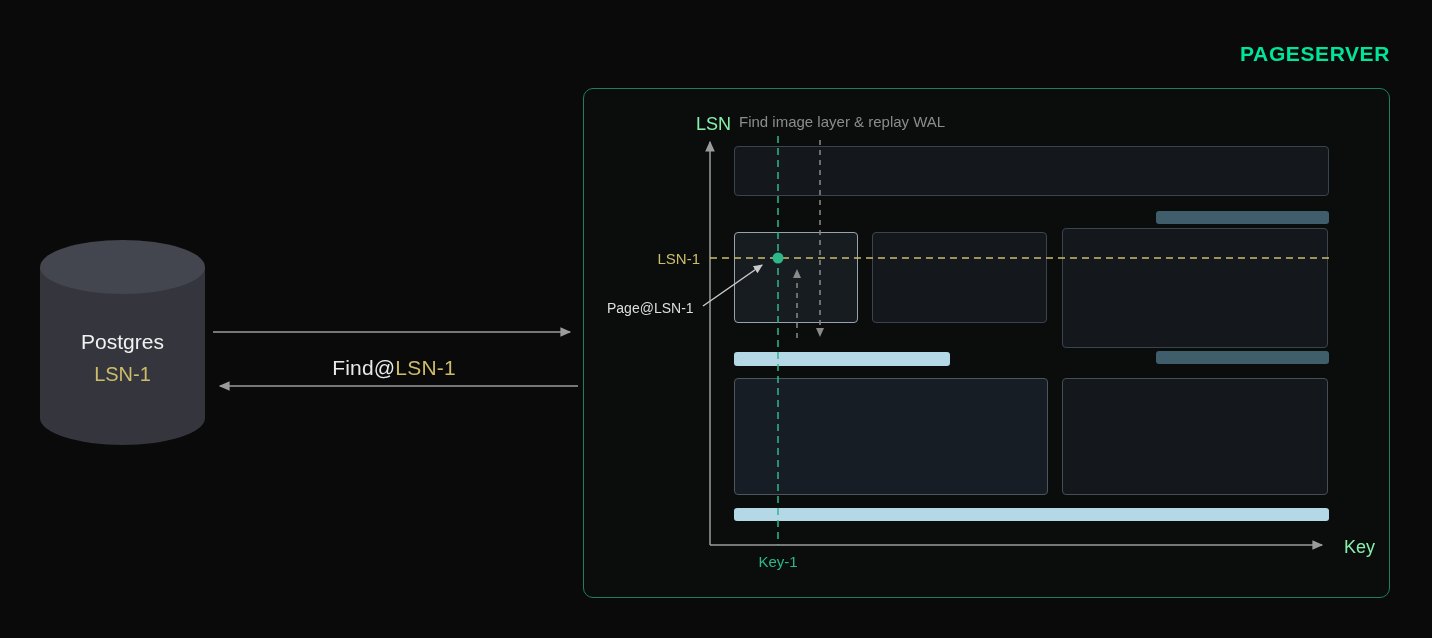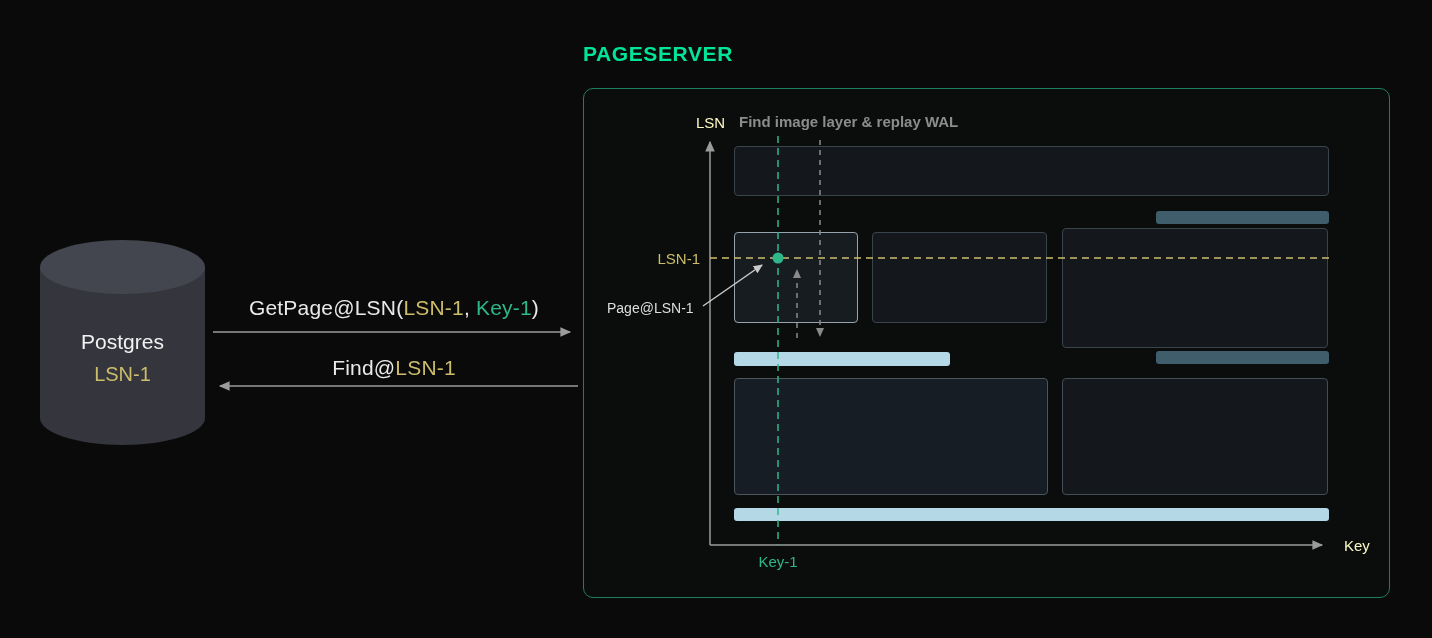--- a/index.html
+++ b/index.html
@@ -18,21 +18,21 @@
   .db-lsn  { font-size:20px; color:#cdbd6b; margin-top:9px; }
 
   
   .msg { width:368px; left:210px; text-align:center; font-size:21px; color:#e9e9e9; letter-spacing:0.2px; }
   .req  { top:296px; }
   .resp { top:356px; }
   .seg-yellow { color:#cdbd6b; }
   .seg-green  { color:#2eb88a; }
 
   
-  .ps-title { left:583px; top:42px; width:807px; text-align:left; color:#00e599;
+  .ps-title { left:583px; top:42px; width:807px; text-align:right; color:#00e599;
               font-size:21px; font-weight:bold; letter-spacing:0.6px; }
   .ps-box { left:583px; top:88px; width:807px; height:510px; border:1px solid #1e7f5c;
             border-radius:10px; background:rgba(20,70,52,0.05); }
 
   
   .layer { background:#14181c; border:1px solid #3a444c; border-radius:4px; }
   .top-delta { left:734px; top:146px; width:595px; height:50px; }
   .mid1 { left:734px; top:232px; width:124px; height:91px; }
   .highlight { border-color:#97a3ad; background:#171c21; }
   .mid2 { left:872px; top:232px; width:175px; height:91px; }
@@ -40,24 +40,24 @@
   .bot1 { left:734px; top:378px; width:314px; height:117px; border-color:#4b565f; background:#161d24; }
   .bot2 { left:1062px; top:378px; width:266px; height:117px; border-color:#434e57; }
   .bar-teal { background:#3f5d6a; border-radius:3px; }
   .tb1 { left:1156px; top:211px; width:173px; height:13px; }
   .tb2 { left:1156px; top:351px; width:173px; height:13px; }
   .bar-blue { background:#b4d8e6; border-radius:3px; }
   .ib1 { left:734px; top:352px; width:216px; height:14px; }
   .ib2 { left:734px; top:508px; width:595px; height:13px; }
 
   
-  .axis-label { color:#fef9c3; font-size:15px; }
+  .axis-label { color:#86efac; font-size:18px; }
   .lsn-axis { left:696px; top:114px; }
   .key-axis { left:1344px; top:537px;text-align:center; }
-  .hint { left:739px; top:113px; color:#8c8c8c; font-size:15px;font-weight:bold; }
+  .hint { left:739px; top:113px; color:#8c8c8c; font-size:15px; }
   .marker-yellow { left:648px; top:250px; width:52px; text-align:right; color:#cdbd6b; font-size:15px; }
   .marker-green  { left:750px; top:553px; width:56px; text-align:center; color:#2eb88a; font-size:15px; }
   .page-marker { left:607px; top:300px; color:#dedede; font-size:14px; }
 
   .overlay { left:0; top:0; pointer-events:none; }
 </style>
 </head>
 <body>
 
 <div class="canvas">
@@ -65,21 +65,20 @@
   <div class="cylinder abs">
     <div class="cyl-bottom"></div>
     <div class="cyl-body"></div>
     <div class="cyl-top"></div>
     <div class="cyl-label">
       <div class="db-name">Postgres</div>
       <div class="db-lsn">LSN-1</div>
     </div>
   </div>
 
-  <div class="msg req abs"><span>GetPage@LSN(</span><span class="seg-yellow">LSN-1</span><span>, </span><span class="seg-green">Key-1</span><span>)</span></div>
 
   <div class="msg resp abs"><span>Find@</span><span class="seg-yellow">LSN-1</span></div>
 
   <div class="ps-title abs">PAGESERVER</div>
   <div class="ps-box abs"></div>
 
   <div class="layer abs top-delta"></div>
   <div class="bar-teal abs tb1"></div>
   <div class="layer abs mid1 highlight"></div>
   <div class="layer abs mid2"></div>

